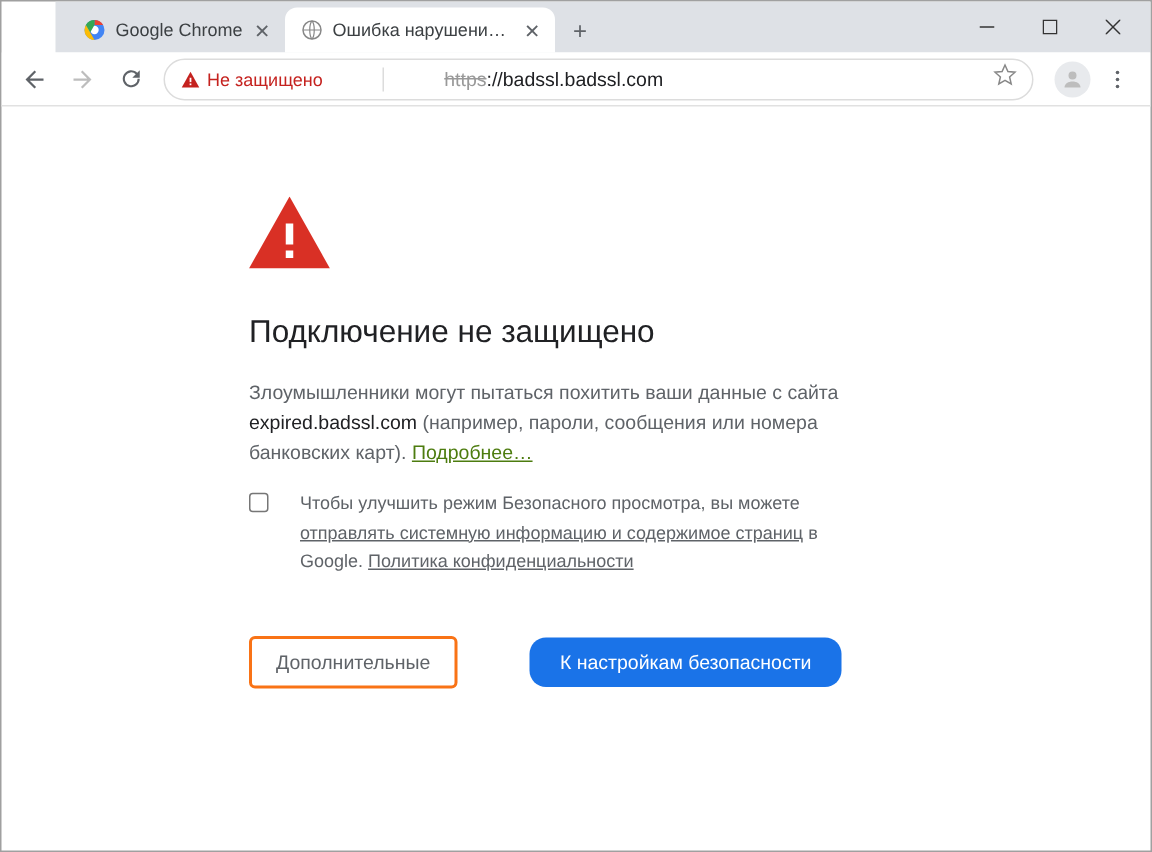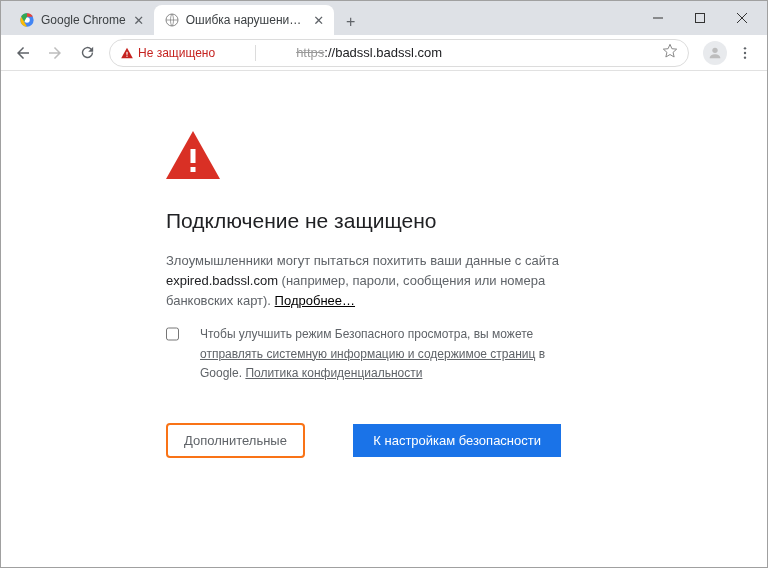--- a/index.html
+++ b/index.html
@@ -1,17 +1,17 @@
 <!DOCTYPE html>
 <html><head>
 <meta charset="utf-8">
 <style>
 * { margin: 0; padding: 0; box-sizing: border-box; font-family: "Segoe UI", Arial, sans-serif; }
 body { background: #fff; width: 768px; height: 568px; overflow: hidden; border: 1px solid #a0a0a0; }
-.titlebar { height: 34px; background: #dee1e6; display: flex; align-items: flex-end; }
+.titlebar { height: 34px; background: #dee1e6; display: flex; align-items: flex-end; margin-left: 36px; }
 .tabs { display: flex; align-items: flex-end; padding-left: 8px; flex: 1; }
 .tab { height: 30px; display: flex; align-items: center; padding: 0 8px 0 10px; font-size: 12px; color: #3c4043; max-width: 180px; border-top-left-radius: 8px; border-top-right-radius: 8px; position: relative; }
 .tab.inactive { background: transparent; }
 .tab.active { background: #fff; }
 .tab .favicon { width: 16px; height: 16px; margin-right: 6px; flex-shrink: 0; }
 .tab .title { white-space: nowrap; overflow: hidden; text-overflow: ellipsis; max-width: 120px; }
 .tab .close { margin-left: 6px; width: 14px; height: 14px; display: flex; align-items: center; justify-content: center; color: #5f6368; font-size: 13px; }
 .newtab { width: 26px; height: 26px; display: flex; align-items: center; justify-content: center; color: #5f6368; margin-left: 4px; font-size: 16px; }
 .wincontrols { display: flex; align-items: center; padding-right: 4px; height: 34px; }
 .wincontrols div { width: 42px; height: 28px; display: flex; align-items: center; justify-content: center; color: #333; }
@@ -26,28 +26,28 @@
 .url .strike { text-decoration: line-through; color: #999; }
 .url .host { color: #202124; }
 .staricon { color: #888; }
 .avatar { width: 24px; height: 24px; border-radius: 50%; background: #e8eaed; display: flex; align-items: center; justify-content: center; margin-left: 6px; }
 .menubtn { width: 28px; height: 28px; display: flex; align-items: center; justify-content: center; color: #5f6368; }
 .content { padding: 60px 0 0 165px; max-width: 560px; }
 .warnicon { margin-bottom: 26px; }
 .heading { font-size: 21px; color: #202124; font-weight: 400; margin-bottom: 18px; }
 .bodytext { font-size: 13px; color: #5f6368; line-height: 1.55; margin-bottom: 14px; max-width: 470px; }
 .bodytext b { color: #202124; font-weight: 400; }
-.bodytext .link { color: #000000; text-decoration: underline; }
+.bodytext .link { color: #4d7c0f; text-decoration: underline; }
 .errcode { font-size: 12px; color: #5f6368; margin-bottom: 30px; }
 .optin { display: flex; align-items: flex-start; gap: 21px; font-size: 12px; color: #5f6368; max-width: 470px; line-height: 1.6; margin-bottom: 40px; }
 .optin input { width: 14px; height: 14px; margin-top: 2px; }
 .optin .link { text-decoration: underline; }
 .actions { display: flex; justify-content: space-between; max-width: 470px; align-items: center; }
 .btn-sec { border: 2px solid #f97316; background: #fff; color: #5f6368; padding: 8px 16px; border-radius: 4px; font-size: 13px; cursor: pointer; }
-.btn-pri { background: #1a73e8; color: #fff; border: none; padding: 9px 20px; border-radius: 0; font-size: 13px; cursor: pointer; }
+.btn-pri { background: #1a73e8; color: #fff; border: none; padding: 9px 20px; border-radius: 11px; font-size: 13px; cursor: pointer; }
 </style>
 </head>
 <body>
 
 <div class="titlebar">
   <div class="tabs">
     <div class="tab inactive">
       <span class="favicon">
         <svg viewBox="0 0 24 24">
             <circle cx="12" cy="12" r="10" fill="#4285f4"></circle>

